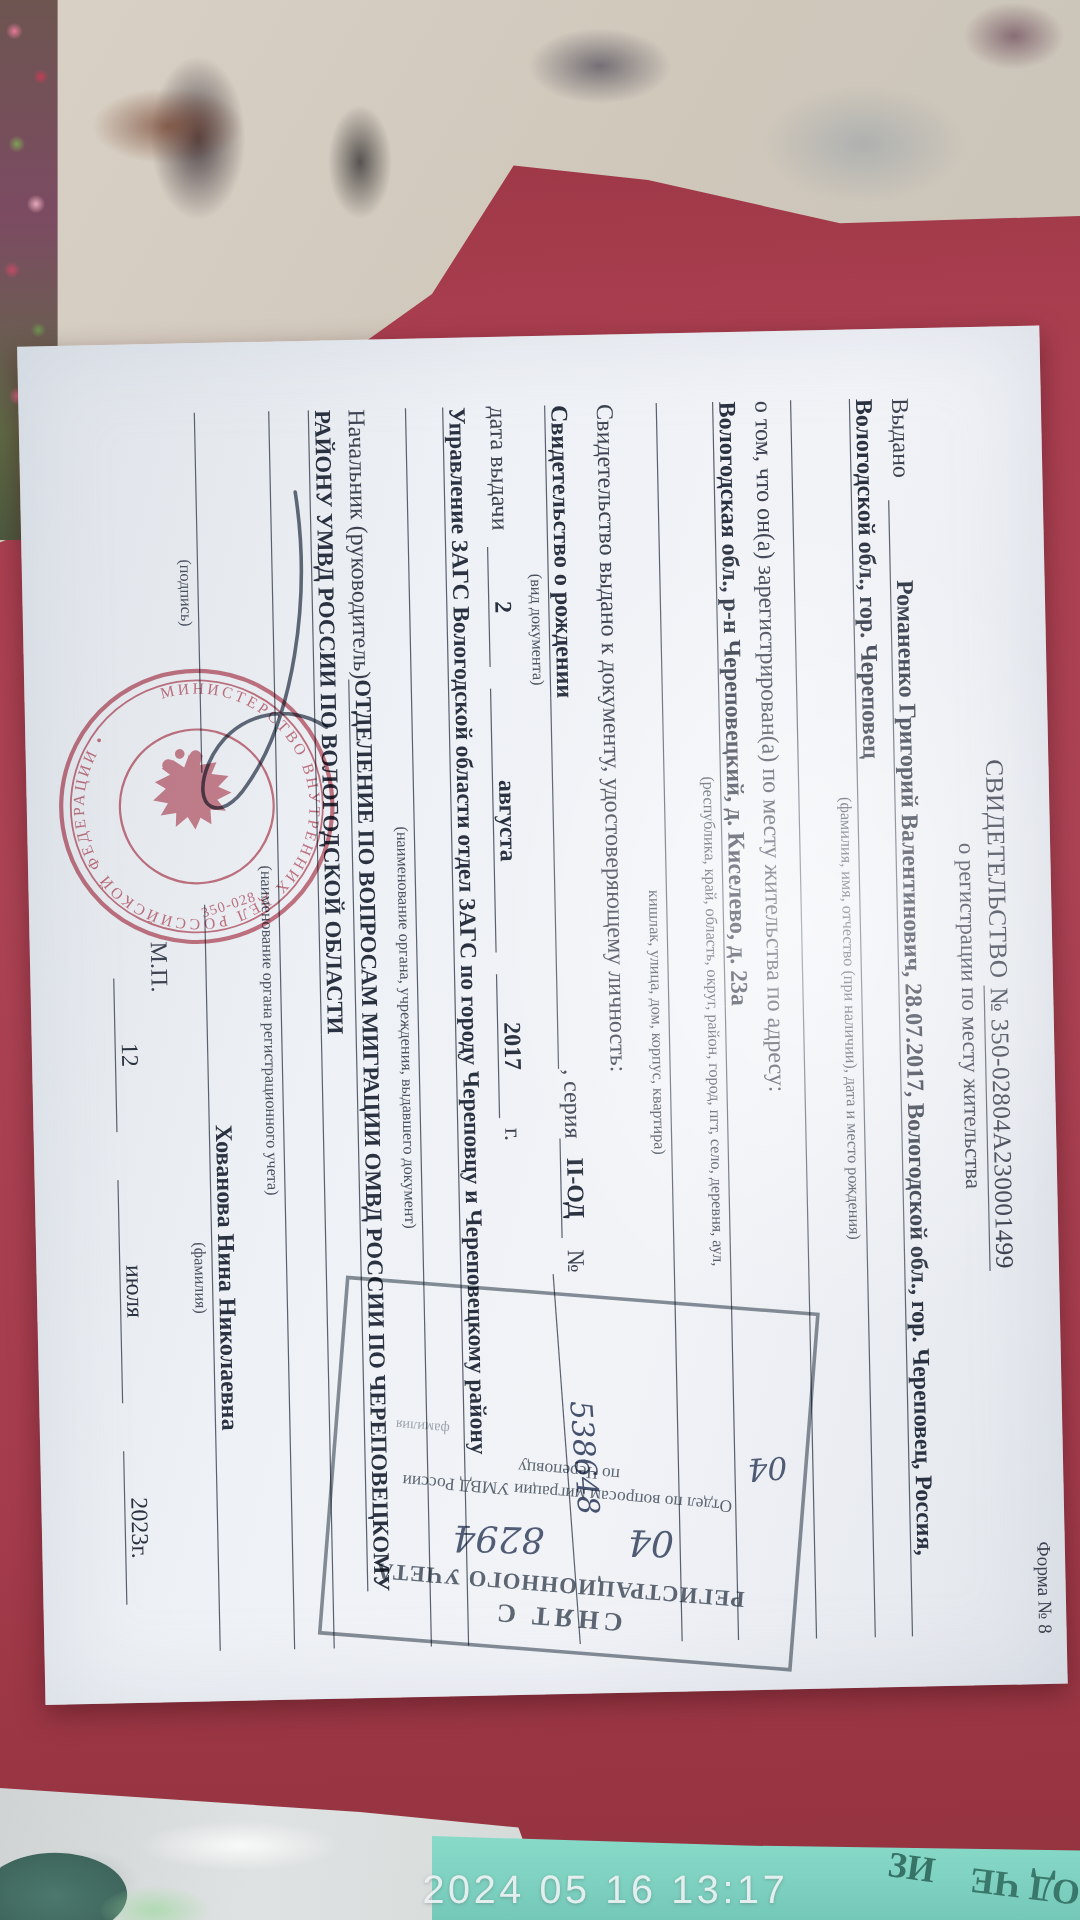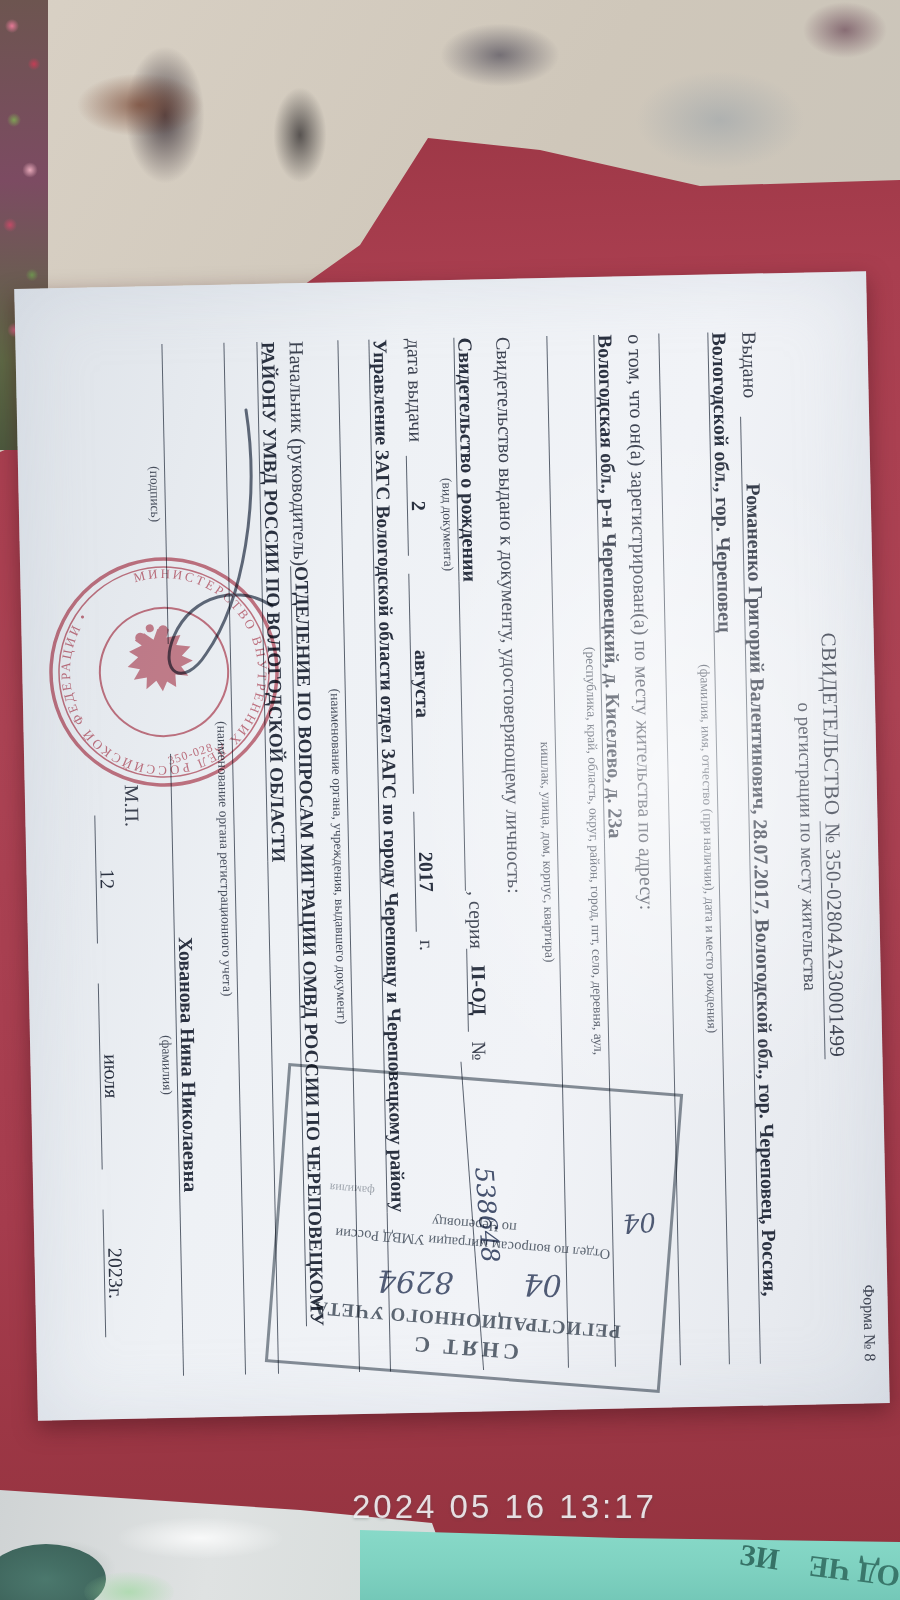--- a/index.html
+++ b/index.html
@@ -43,21 +43,21 @@
     clip-path:polygon(0 14px,260px 22px,540px 26px,540px 84px,0 84px);
     background:linear-gradient(180deg,#8bdccb,#7fd2c1 60%,#74c8b8);}
   .bag-letters{position:absolute;left:740px;top:1540px;font-family:"Liberation Serif",serif;
     font-weight:bold;color:#2a6257;font-size:30px;transform:rotate(8deg);opacity:.85;}
   .bag-letters-flip{position:absolute;left:808px;top:1558px;font-family:"Liberation Serif",serif;
     font-weight:bold;color:#2a6257;font-size:30px;transform:rotate(187deg);opacity:.8;white-space:nowrap;}
   .blob-darkgreen{position:absolute;left:-14px;top:1544px;width:120px;height:70px;border-radius:50%;
     background:radial-gradient(#3e6f63,#2f5a50 70%,transparent 75%);opacity:.9;}
   .blob-lightgreen{position:absolute;left:84px;top:1572px;width:90px;height:40px;border-radius:50%;
     background:radial-gradient(#9fd9a0,transparent 75%);opacity:.7;}
-  .timestamp{position:absolute;left:352px;top:1488px;z-index:9;
+  .timestamp{position:absolute;left:352px;top:1556px;z-index:9;
     font-family:"Liberation Sans",sans-serif;font-size:33px;letter-spacing:3px;
     color:rgba(244,246,248,.88);text-shadow:0 1px 3px rgba(60,80,80,.35);}
   
   .paper-wrap{position:absolute;left:26px;top:280px;width:852px;height:1132px;
     transform:rotate(-1.2deg);z-index:1;}
   .paper{position:relative;width:100%;height:100%;overflow:hidden;
     background:linear-gradient(105deg,#dde2e8,#eef1f5 35%,#f1f3f7 62%,#e7eaef 88%,#dfe3e9);
     box-shadow:0 8px 22px rgba(70,20,28,.5),inset 0 0 70px rgba(185,195,210,.35);}
   .paper::after{content:"";position:absolute;inset:0;pointer-events:none;
     background:radial-gradient(420px 560px at 76% 44%,rgba(255,255,255,.55),transparent 62%);}

